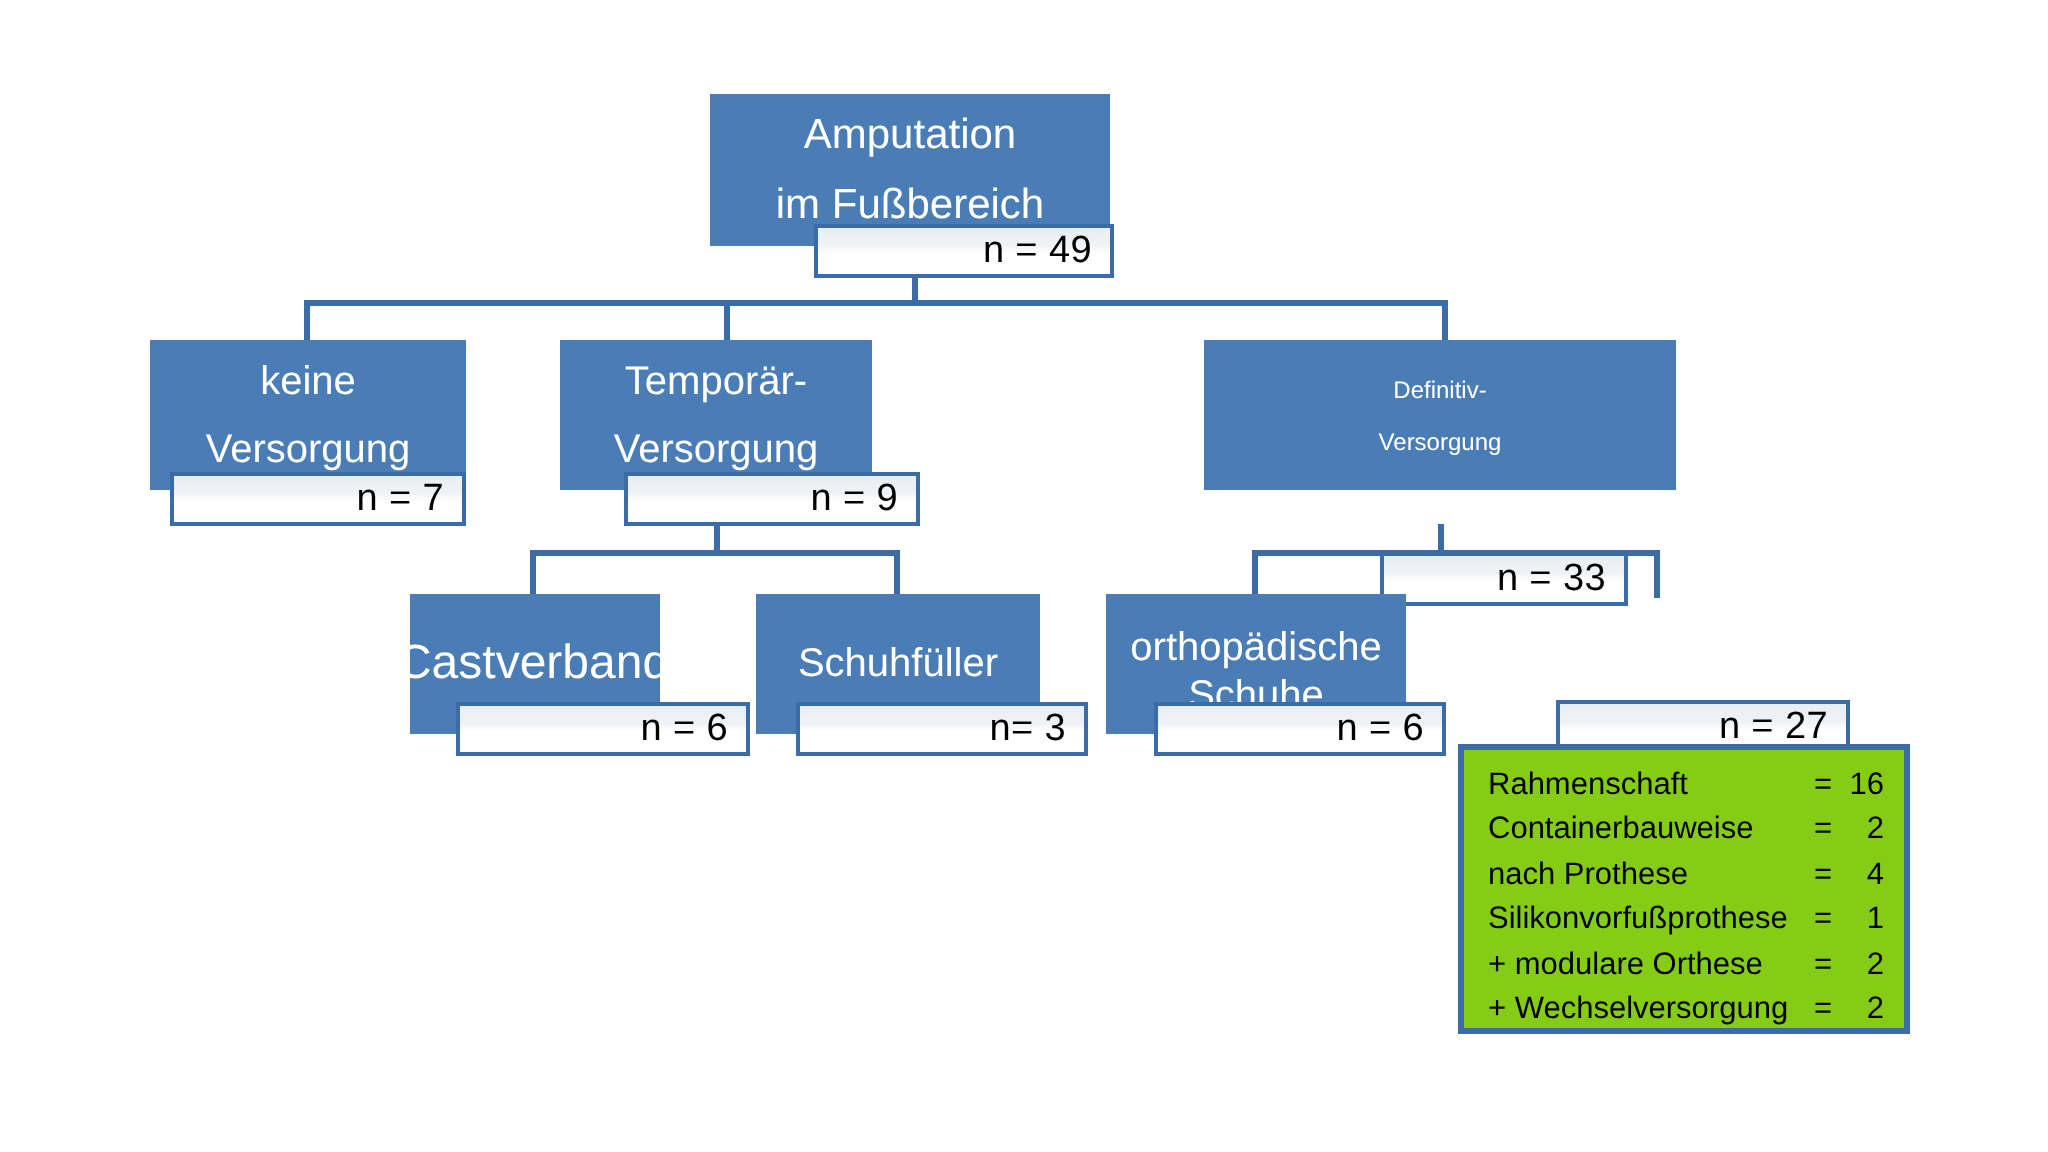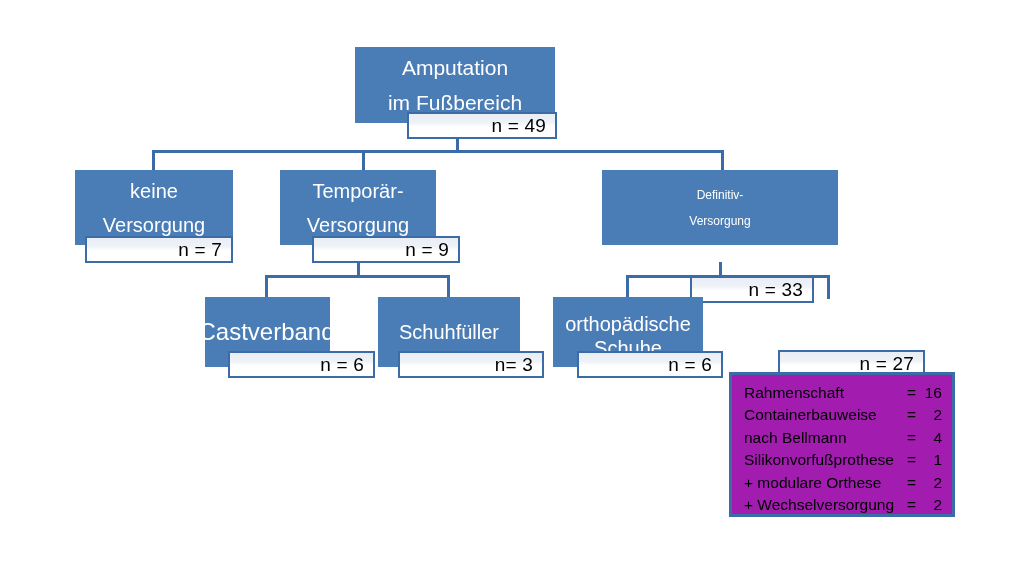--- a/index.html
+++ b/index.html
@@ -57,21 +57,21 @@
     padding-right: 9px;
     font-size: 19px;
     letter-spacing: 0.2px;
   }
 
   
   .legend {
     position: absolute;
     box-sizing: border-box;
     border: 3px solid #3c6ca8;
-    background: #a21caf;
+    background: #84cc16;
     color: #000000;
     padding: 7px 10px 7px 12px;
   }
   .legend-row {
     display: flex;
     align-items: baseline;
     font-size: 15.5px;
     line-height: 1.45;
     white-space: nowrap;
   }
@@ -155,21 +155,21 @@
       <span class="legend-label">Rahmenschaft</span>
       <span class="legend-eq">=</span>
       <span class="legend-val">16</span>
     </div>
     <div class="legend-row">
       <span class="legend-label">Containerbauweise</span>
       <span class="legend-eq">=</span>
       <span class="legend-val">2</span>
     </div>
     <div class="legend-row">
-      <span class="legend-label">nach Bellmann</span>
+      <span class="legend-label">nach Prothese</span>
       <span class="legend-eq">=</span>
       <span class="legend-val">4</span>
     </div>
     <div class="legend-row">
       <span class="legend-label">Silikonvorfußprothese</span>
       <span class="legend-eq">=</span>
       <span class="legend-val">1</span>
     </div>
     <div class="legend-row">
       <span class="legend-label">+ modulare Orthese</span>

